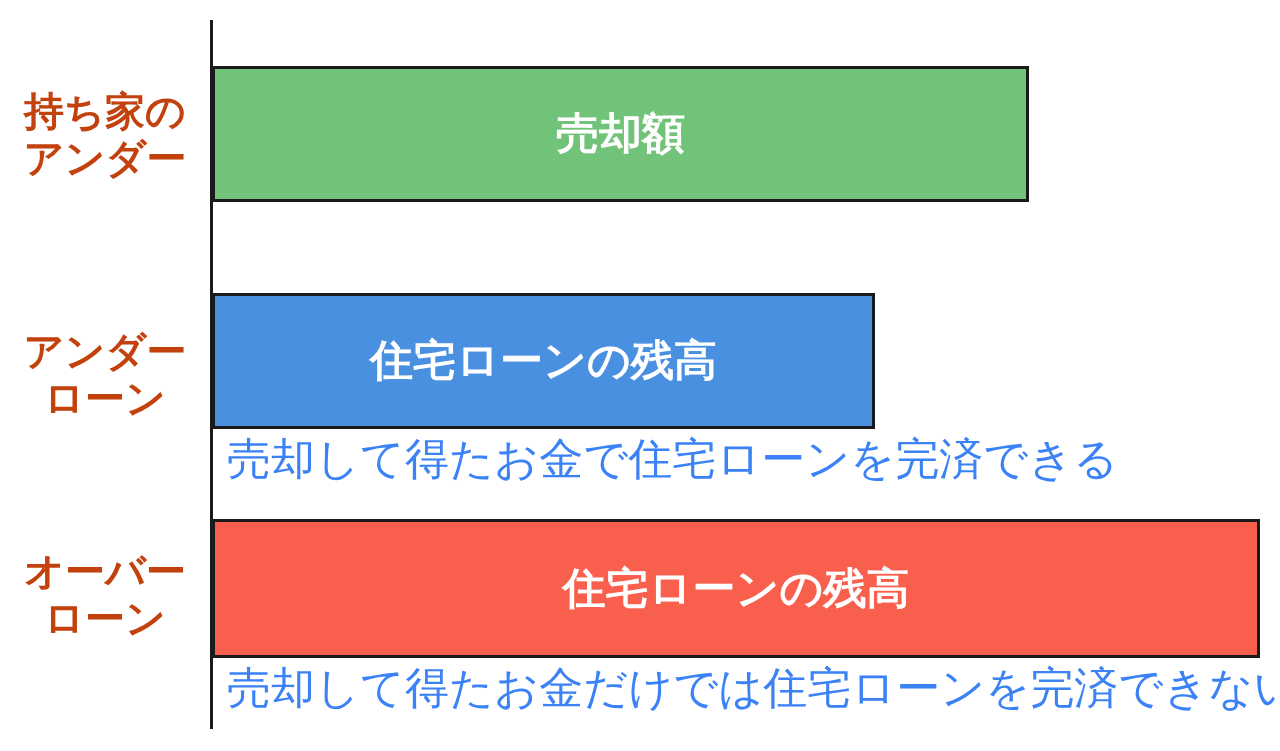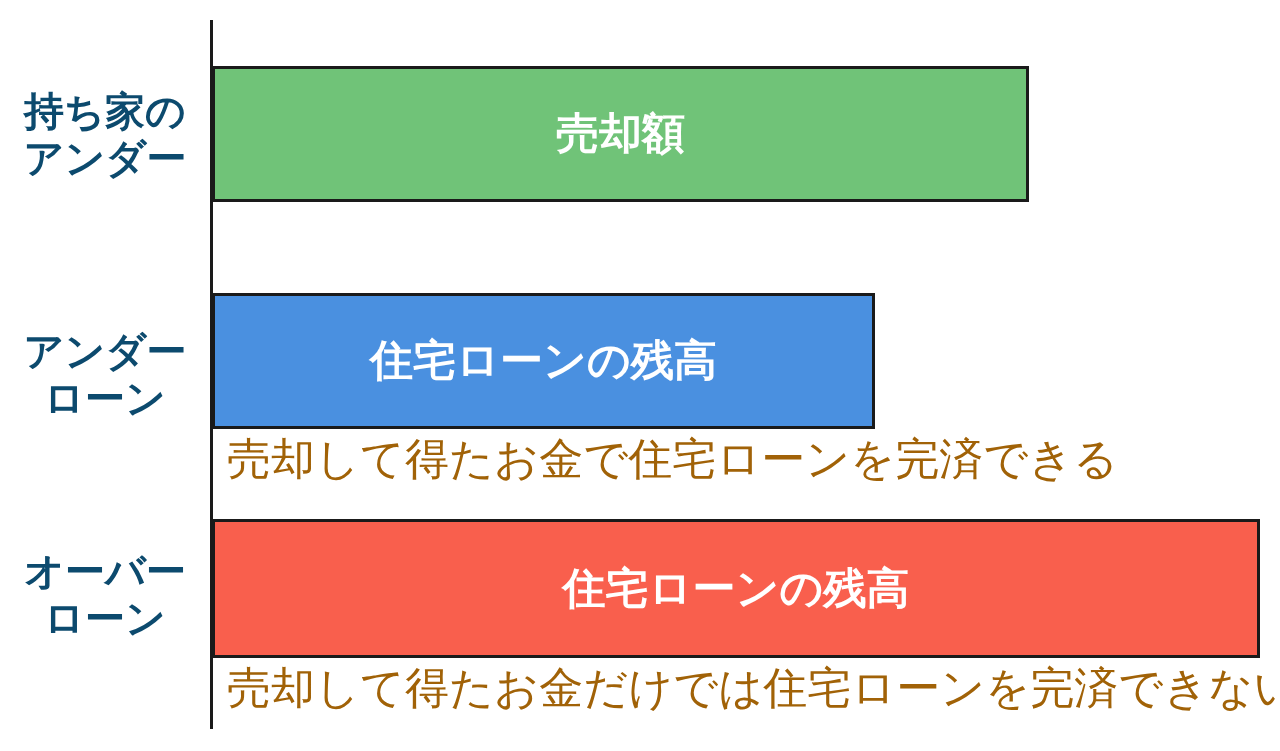--- a/index.html
+++ b/index.html
@@ -24,21 +24,21 @@
     background: #1a1a1a;
   }
   .rowlabel {
     position: absolute;
     left: 0;
     width: 210px;
     text-align: center;
     font-size: 40px;
     font-weight: bold;
     line-height: 47px;
-    color: #0c4a6e;
+    color: #c2410c;
     letter-spacing: 0px;
   }
   .rowlabel.r1 { top: 88px; }
   .rowlabel.r2 { top: 328px; }
   .rowlabel.r3 { top: 542px; margin-top: 6px; }
   .bar {
     position: absolute;
     left: 212px;
     box-sizing: border-box;
     border: 3px solid #1a1a1a;
@@ -53,21 +53,21 @@
     color: #ffffff;
     font-size: 43px;
     font-weight: bold;
     white-space: nowrap;
   }
   .annotation {
     position: absolute;
     left: 227px;
     font-size: 44px;
     line-height: 48px;
-    color: #a16207;
+    color: #3b82f6;
     white-space: nowrap;
   }
   .annotation.a1 { top: 435px; }
   .annotation.a2 { top: 664px; }
 </style>
 </head>
 <body>
 
 <div class="canvas">
 

